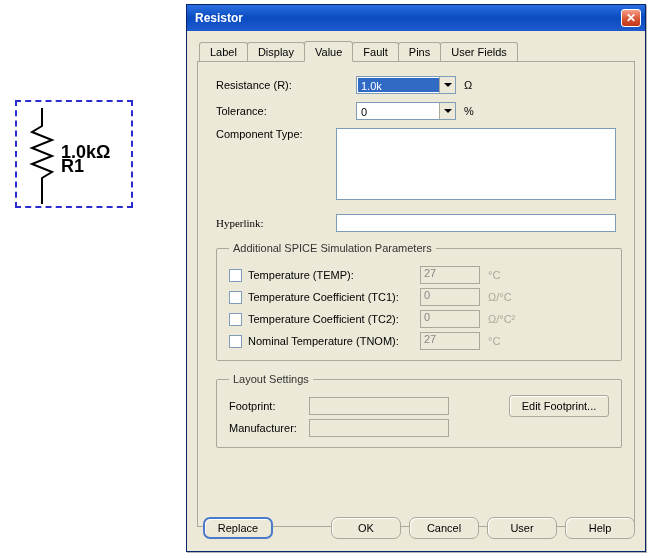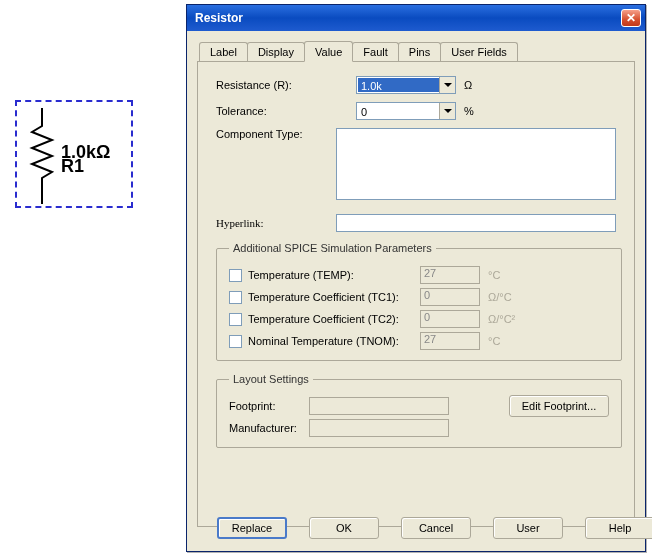--- a/index.html
+++ b/index.html
@@ -216,21 +216,21 @@
     text-align: center;
   }
   .btn.default { border: 2px solid #4a7ac9; }
   .bottom-buttons {
     position: absolute;
     left: 4px; right: 6px; bottom: 6px;
     display: flex;
     align-items: center;
   }
   .bottom-buttons .gap { flex: 1; }
-  .bottom-buttons .btn { margin-left: 22px; }
+  .bottom-buttons .btn { margin-left: 8px; border-radius: 7px; }
 </style>
 </head>
 <body>
 
 <div class="canvas-bg"></div>
 
 <div class="component-box">
   <svg class="resistor-svg" viewBox="0 0 30 96">
     <path d="M15 0 L15 18 L5 24 L25 32 L5 40 L25 48 L5 56 L25 64 L15 70 L15 96" stroke="#000" stroke-width="2" fill="none"></path>
   </svg>

